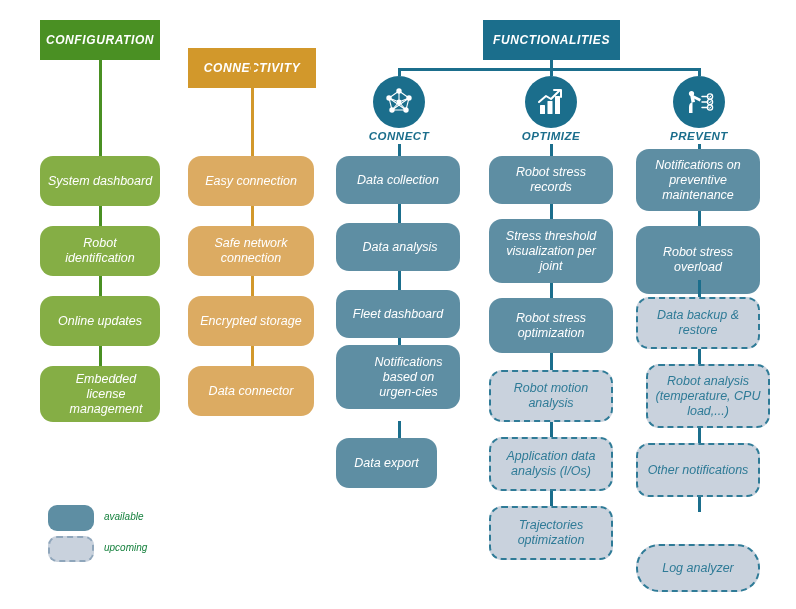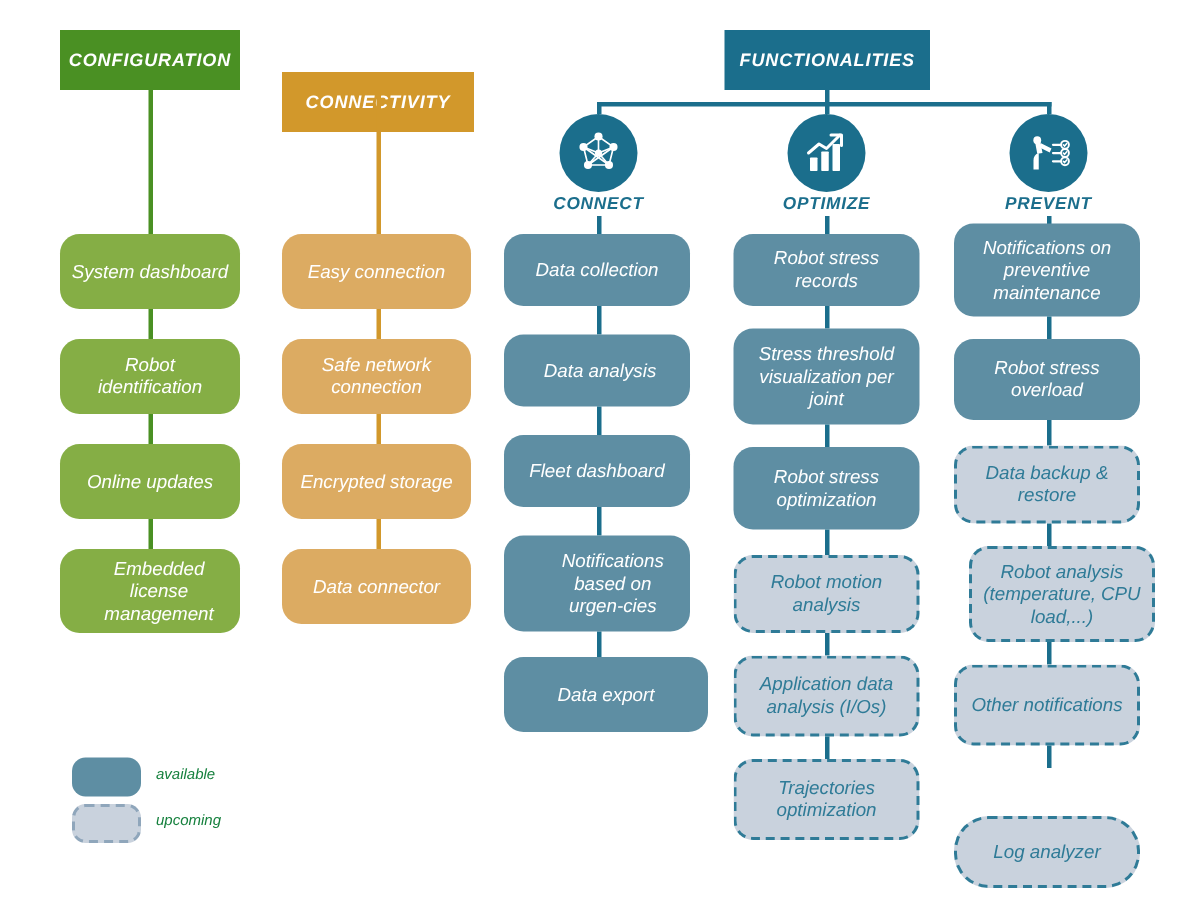--- a/index.html
+++ b/index.html
@@ -204,26 +204,26 @@
   <div class="node teal" style="left:336px; top:223px; width:124px; height:48px;padding-left:11px;">
     <span>Data analysis</span>
   </div>
   <div class="stem teal" style="left:398px; top:271px; height:19px;"></div>
 
   <div class="node teal" style="left:336px; top:290px; width:124px; height:48px;">
     <span>Fleet dashboard</span>
   </div>
   <div class="stem teal" style="left:398px; top:338px; height:19px;"></div>
 
-  <div class="node teal" style="left:336px; top:357px; width:124px; height:64px;padding-left:28px;">
+  <div class="node teal" style="left:336px; top:345px; width:124px; height:64px;padding-left:28px;">
     <span>Notifications based on urgen-cies</span>
   </div>
   <div class="stem teal" style="left:398px; top:421px; height:17px;"></div>
 
-  <div class="node teal" style="left:336px; top:438px; width:136px; height:50px;">
+  <div class="node teal" style="left:336px; top:438px; width:101px; height:50px;">
     <span>Data export</span>
   </div>
 
   <div class="fn-circle" style="left:525px; top:76px;">
     <svg width="32" height="32" viewBox="0 0 32 32">
       <g fill="#ffffff">
         <rect x="5" y="19" width="5" height="9" rx="0.5"></rect>
         <rect x="12.5" y="15" width="5" height="13" rx="0.5"></rect>
         <rect x="20" y="10" width="5" height="18" rx="0.5"></rect>
       </g>
@@ -293,21 +293,21 @@
   <div class="fn-label" style="left:639px; top:130px;">
     <span>PREVENT</span>
   </div>
   <div class="stem teal" style="left:698px; top:144px; height:12px;"></div>
 
   <div class="node teal" style="left:636px; top:149px; width:124px; height:62px;">
     <span>Notifications on preventive maintenance</span>
   </div>
   <div class="stem teal" style="left:698px; top:211px; height:15px;"></div>
 
-  <div class="node teal" style="left:636px; top:226px; width:124px; height:54px;">
+  <div class="node teal" style="left:636px; top:226px; width:124px; height:68px;">
     <span>Robot stress overload</span>
   </div>
   <div class="stem teal" style="left:698px; top:280px; height:17px;"></div>
 
   <div class="node upcoming" style="left:636px; top:297px; width:124px; height:52px;">
     <span>Data backup &amp; restore</span>
   </div>
   <div class="stem teal" style="left:698px; top:349px; height:15px;"></div>
 
   <div class="node upcoming" style="left:646px; top:364px; width:124px; height:64px;">

